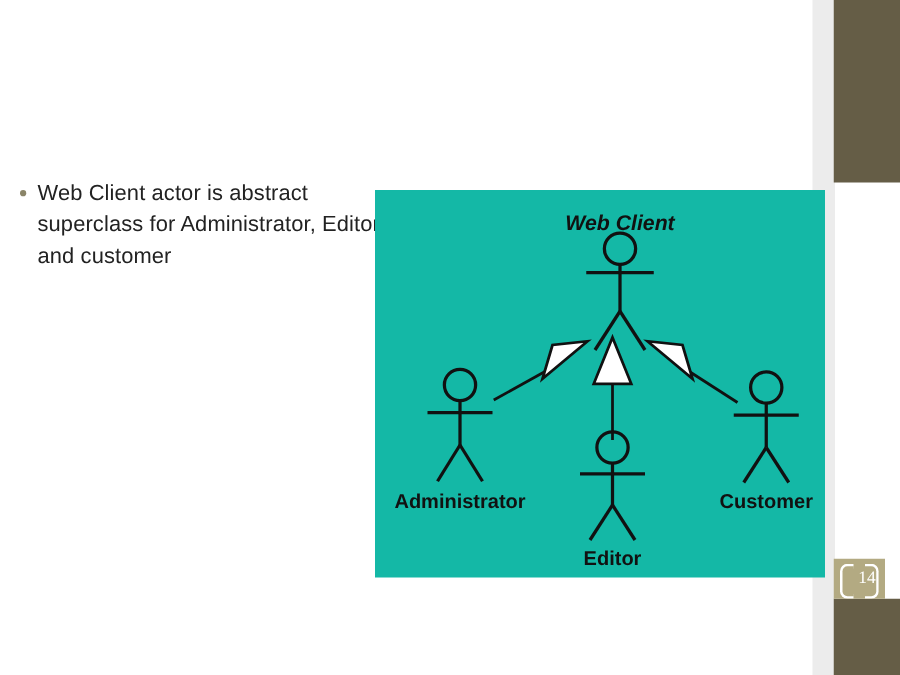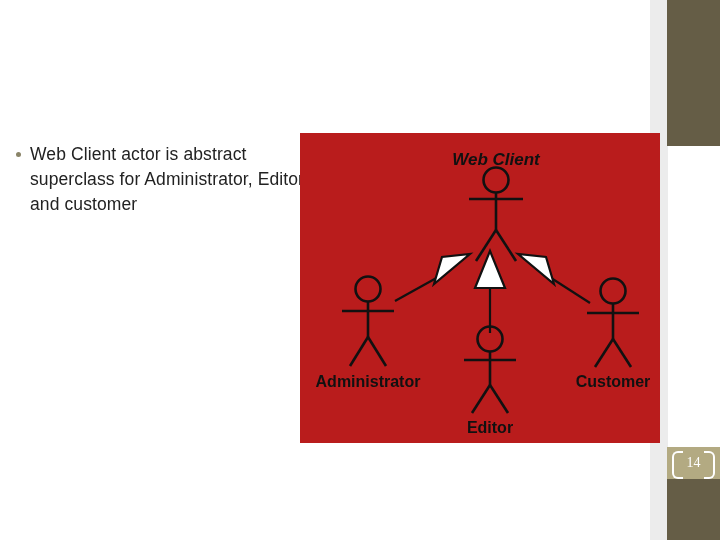--- a/index.html
+++ b/index.html
@@ -40,21 +40,21 @@
     width: 53px;
     height: 61px;
     background: #655d46;
   }
 
   
   .page-badge {
     position: absolute;
     left: 667px;
     top: 447px;
-    width: 53px;
+    width: 41px;
     height: 32px;
     background: #b3aa82;
   }
   .page-badge .bracket {
     position: absolute;
     top: 4px;
     width: 9px;
     height: 24px;
     border-top: 2px solid #ffffff;
     border-bottom: 2px solid #ffffff;
@@ -109,24 +109,24 @@
     font-size: 17.5px;
     line-height: 1.42;
     color: #222222;
     letter-spacing: 0.1px;
   }
 
   
   .diagram {
     position: absolute;
     left: 300px;
-    top: 133px;
+    top: 152px;
     width: 360px;
     height: 310px;
-    background: #b91c1c;
+    background: #14b8a6;
   }
   .diagram svg { display: block; }
 
   .lbl {
     font-family: "Liberation Sans", sans-serif;
     font-weight: bold;
     fill: #111111;
   }
   .lbl-root {
     font-size: 17px;

